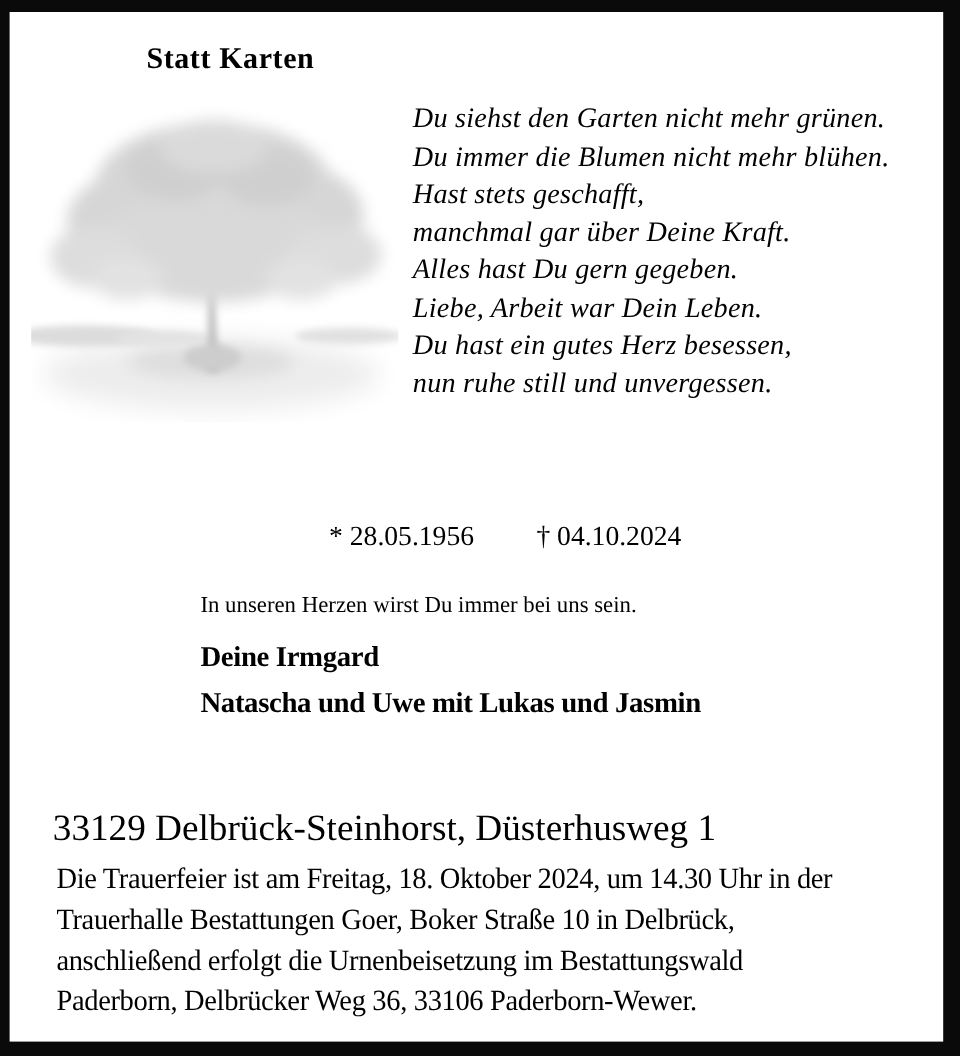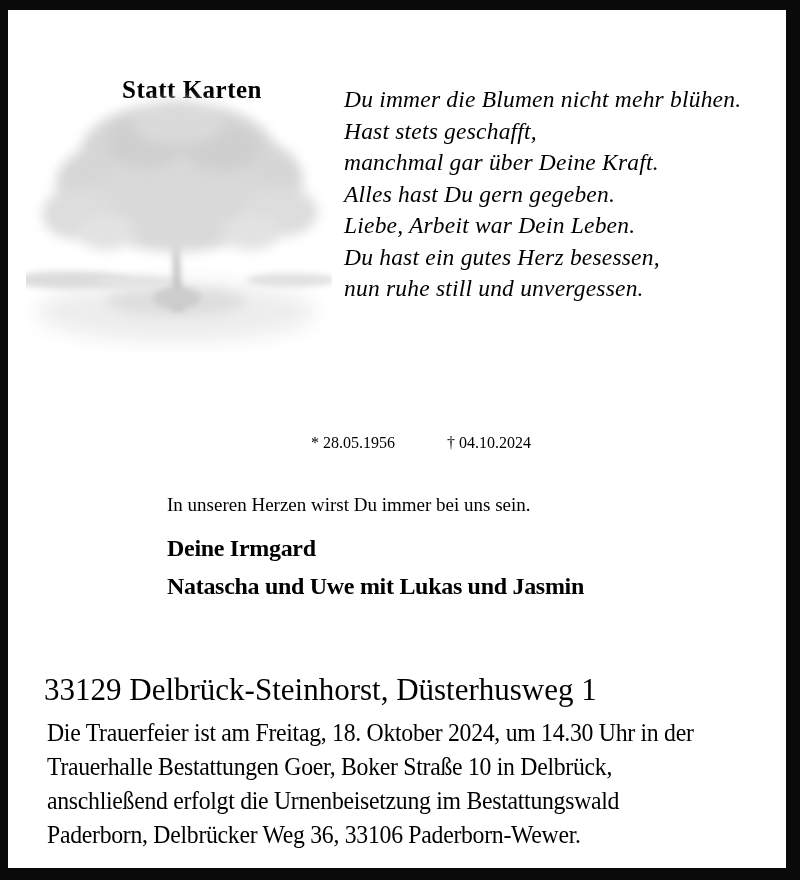--- a/index.html
+++ b/index.html
@@ -22,21 +22,20 @@
     overflow: hidden;
   }
   .statt-karten {
     position: absolute;
     left: 114px;
     top: 26px;
     font-size: 25px;
     font-weight: bold;
     letter-spacing: 0.5px;
     white-space: nowrap;
-    margin-top: 40px;
   }
   .tree-wrap {
     position: absolute;
     left: 18px;
     top: 52px;
     width: 306px;
     height: 290px;
   }
   .poem {
     position: absolute;
@@ -65,21 +64,21 @@
     transform-origin: 50% 50%;
   }
   .dates-row {
     position: absolute;
     left: 48px;
     top: 424px;
     width: 730px;
     display: flex;
     justify-content: center;
     gap: 52px;
-    font-size: 16px;
+    font-size: 23px;
     white-space: nowrap;
   }
   .date-item { white-space: nowrap; }
   .tribute {
     position: absolute;
     left: 159px;
     top: 484px;
     font-size: 19px;
     white-space: nowrap;
   }
@@ -158,20 +157,21 @@
         <ellipse cx="152" cy="60" rx="46" ry="22" fill="#dadada"></ellipse>
         <ellipse cx="80" cy="170" rx="30" ry="18" fill="#e2e2e2"></ellipse>
         <ellipse cx="225" cy="170" rx="30" ry="18" fill="#e2e2e2"></ellipse>
       </g>
 
       <ellipse cx="151" cy="236" rx="24" ry="11" fill="#cdcdcd" filter="url(#b3)"></ellipse>
     </svg>
   </div>
 
   <div class="poem">
+    <div>Du siehst den Garten nicht mehr grünen.</div>
     <div>Du immer die Blumen nicht mehr blühen.</div>
     <div>Hast stets geschafft,</div>
     <div>manchmal gar über Deine Kraft.</div>
     <div>Alles hast Du gern gegeben.</div>
     <div>Liebe, Arbeit war Dein Leben.</div>
     <div>Du hast ein gutes Herz besessen,</div>
     <div>nun ruhe still und unvergessen.</div>
   </div>
 
 

